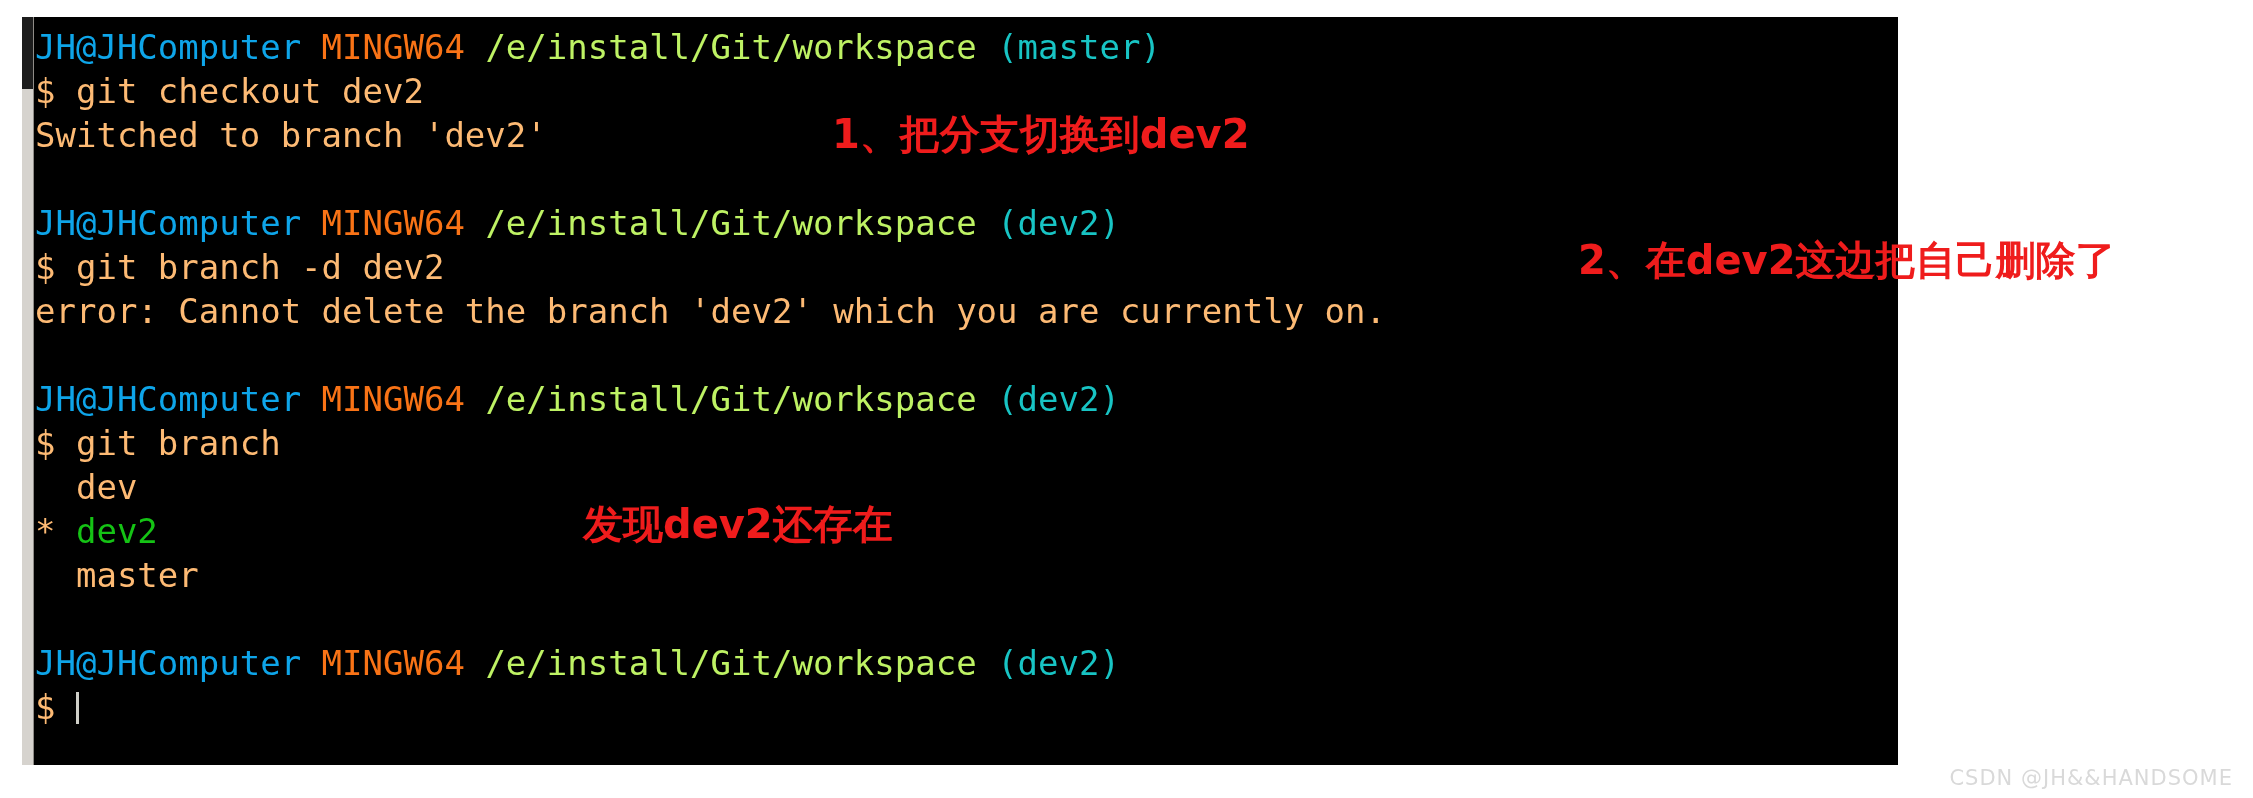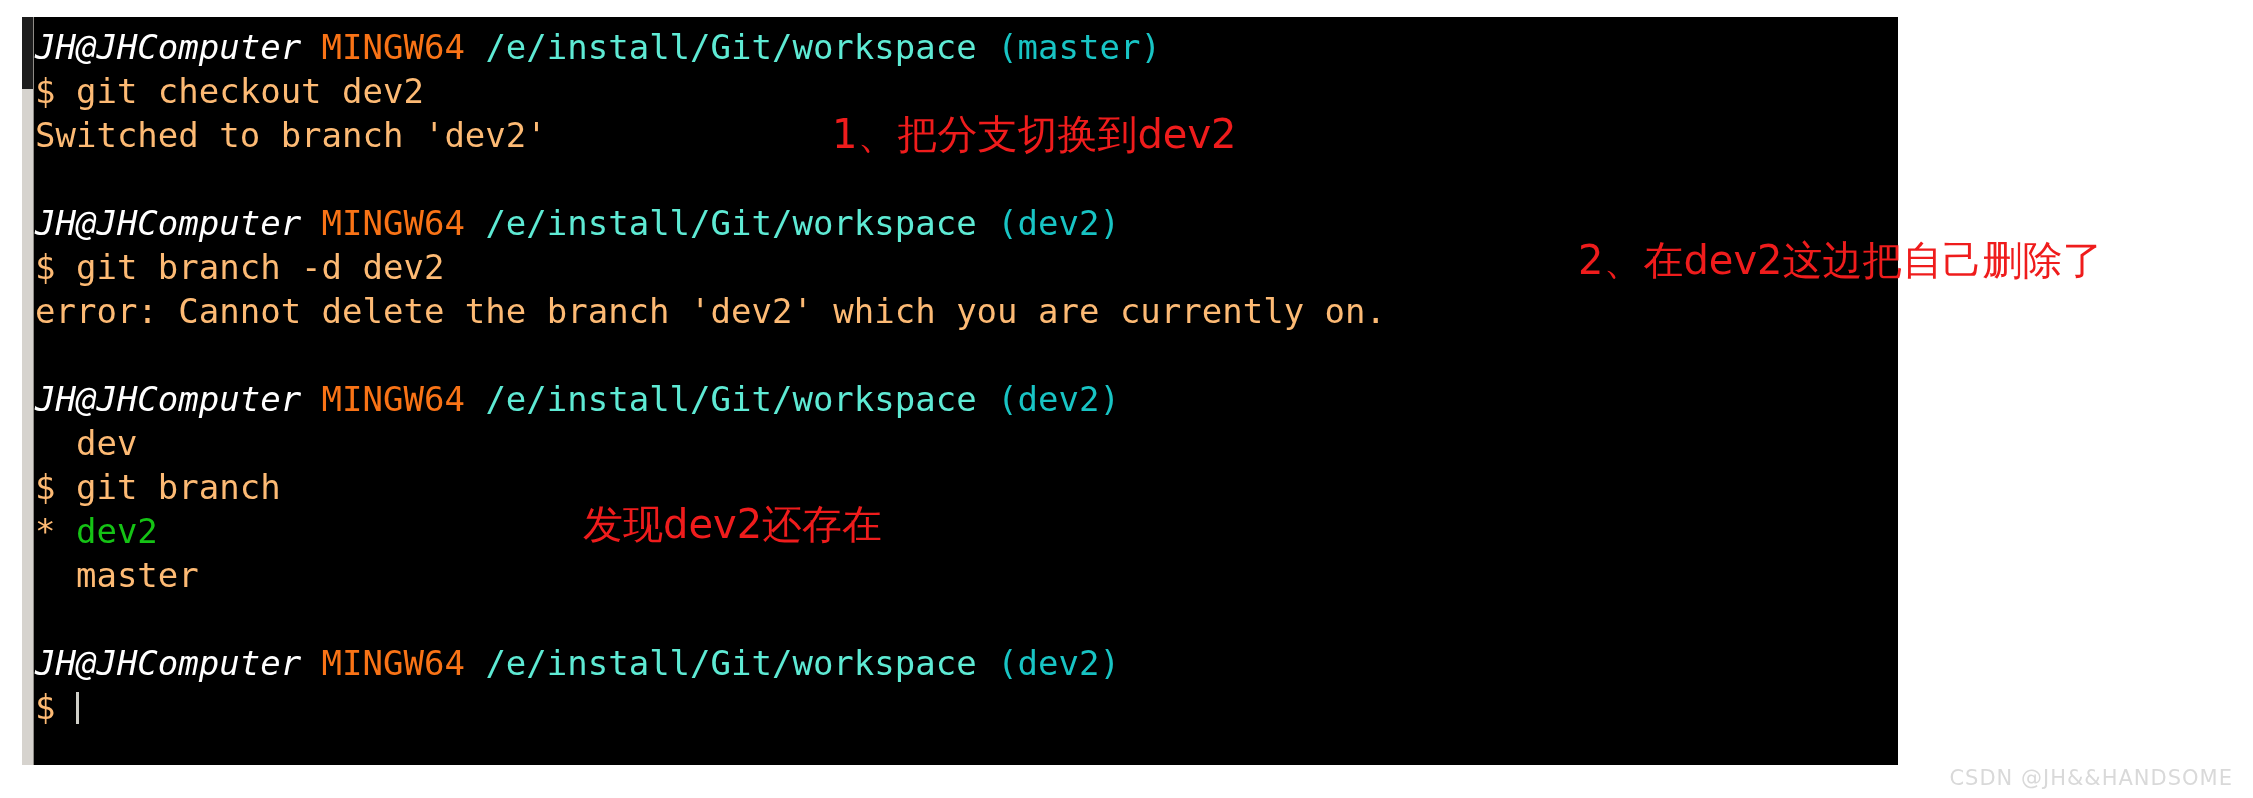--- a/index.html
+++ b/index.html
@@ -61,23 +61,23 @@
     font-family: "DejaVu Sans Mono", monospace;
     font-size: 34px;
     line-height: 44px;
     white-space: pre;
     letter-spacing: 0px;
     color: #cfcfc8;
     height: 44px;
   }
   .term-line.blank { color: transparent; }
 
-  .c-user   { color: #ffffff; font-style: italic; }   
+  .c-user   { color: #0ea5e9; }   
   .c-host   { color: #f97316; }   
-  .c-path   { color: #5eead4; }   
+  .c-path   { color: #bef264; }   
   .c-branch { color: #18c4c4; }   
   .c-out    { color: #fdba74; }   
   .c-green  { color: #15c315; margin-top: 31px; }   
 
   
   .cursor-bar {
     display: inline-block;
     width: 3px;
     height: 32px;
     background: #cfcfc8;
@@ -85,21 +85,21 @@
   }
 
   
   .annotation {
     position: absolute;
     color: #ef1c1c;
     font-family: "DejaVu Sans", sans-serif;
     font-size: 40px;
     line-height: 44px;
     white-space: pre;
-    font-weight: 400;
+    font-weight: 700;
   }
   #annotation-1 { left: 832px;  top: 112px; }
   #annotation-2 { left: 1578px; top: 238px; text-align: center; }
   #annotation-3 { left: 583px;  top: 502px; }
 
   
   #watermark {
     position: absolute;
     right: 20px;
     bottom: 8px;
@@ -126,23 +126,23 @@
     <div class="term-line c-out">$ git checkout dev2</div>
     <div class="term-line c-out">Switched to branch 'dev2'</div>
     <div class="term-line blank"> </div>
 
     <div class="term-line"><span class="c-user">JH@JHComputer</span><span> </span><span class="c-host">MINGW64</span><span> </span><span class="c-path">/e/install/Git/workspace</span><span> </span><span class="c-branch">(dev2)</span></div>
     <div class="term-line c-out">$ git branch -d dev2</div>
     <div class="term-line c-out">error: Cannot delete the branch 'dev2' which you are currently on.</div>
     <div class="term-line blank"> </div>
 
     <div class="term-line"><span class="c-user">JH@JHComputer</span><span> </span><span class="c-host">MINGW64</span><span> </span><span class="c-path">/e/install/Git/workspace</span><span> </span><span class="c-branch">(dev2)</span></div>
+    <div class="term-line c-out">$ git branch</div>
+
     <div class="term-line"><span class="c-out">  </span><span class="c-out">dev</span></div>
-
-    <div class="term-line c-out">$ git branch</div>
     <div class="term-line"><span class="c-out">* </span><span class="c-green">dev2</span></div>
     <div class="term-line"><span class="c-out">  </span><span class="c-out">master</span></div>
 
     <div class="term-line blank"> </div>
 
     <div class="term-line"><span class="c-user">JH@JHComputer</span><span> </span><span class="c-host">MINGW64</span><span> </span><span class="c-path">/e/install/Git/workspace</span><span> </span><span class="c-branch">(dev2)</span></div>
     <div class="term-line"><span class="c-out">$ </span><span class="cursor-bar"></span></div>
 
   </div>
 </div>

